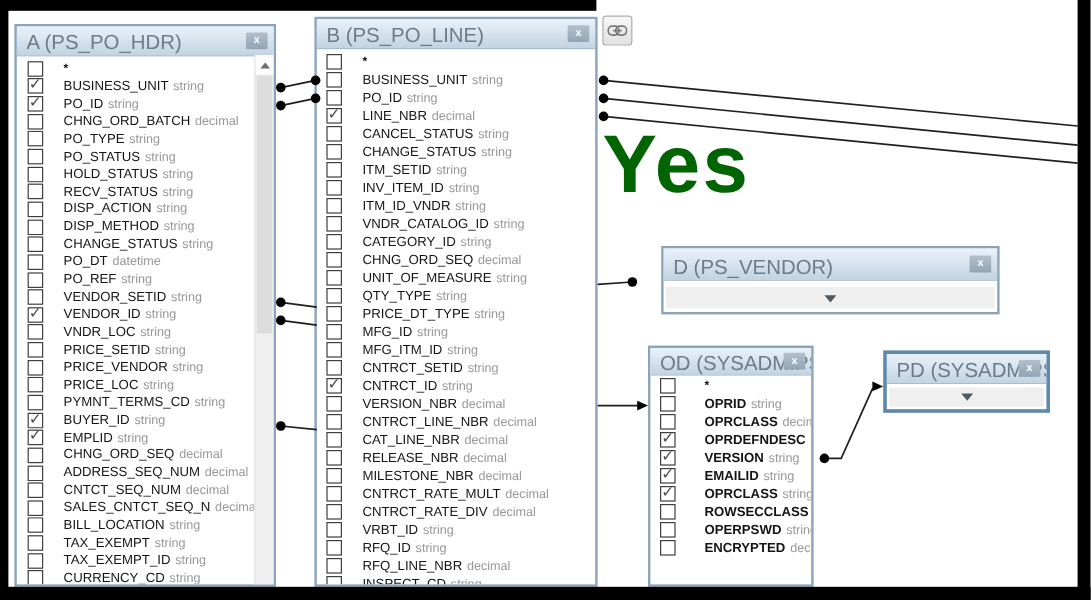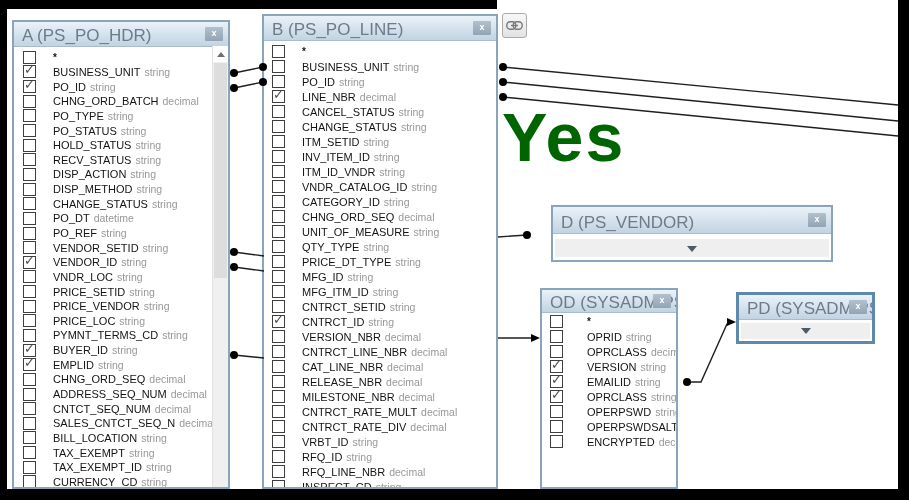--- a/index.html
+++ b/index.html
@@ -25,21 +25,21 @@
   .rows{position:absolute;left:0;right:0;overflow:hidden;}
   .col-row{display:flex;align-items:center;white-space:nowrap;overflow:hidden;}
   .rows-a .col-row{height:14.65px;}
   .rows-b .col-row{height:15px;}
   .rows-od .col-row{height:15px;}
   .cb{flex:0 0 auto;width:11px;height:11px;border:1px solid #3f3f3f;background:#fff;
       margin-left:8px;position:relative;}
   .rows-a .cb{margin-left:9px;}
   .cb.checked::after{content:"✓";position:absolute;left:0px;top:-4px;font-size:13px;color:#4c4c4c;}
   .cname{margin-left:17px;font-size:11px;color:#141414;}
-  .rows-od .cname{margin-left:24px;}
+  .rows-od .cname{margin-left:24px;font-weight:bold;}
   .ctype{margin-left:4px;font-size:10.5px;color:#989898;}
   .star .cname{font-size:10px;font-weight:bold;}
 
   
   #panel-a{left:12px;top:20px;width:218px;height:469px;}
   #panel-b{left:262px;top:14px;width:236px;height:475px;}
   #panel-d{left:532px;top:205px;width:282px;height:57px;margin-left:19px;}
   #panel-od{left:540px;top:288px;width:138px;height:201px;}
   #panel-pd{left:736px;top:292px;width:139px;height:52px;border:3px solid #5e88ac;}
   #panel-pd .titlebar{height:24px;}
@@ -470,41 +470,46 @@
           <span class="cname">OPRID</span>
           <span class="ctype">string</span>
         </div>
         <div class="col-row">
           <span class="cb"></span>
           <span class="cname">OPRCLASS</span>
           <span class="ctype">decimal</span>
         </div>
         <div class="col-row">
           <span class="cb checked"></span>
+          <span class="cname">OPRDEFNDESC</span>
+          <span class="ctype">string</span>
+        </div>
+        <div class="col-row">
+          <span class="cb checked"></span>
           <span class="cname">VERSION</span>
           <span class="ctype">string</span>
         </div>
         <div class="col-row">
           <span class="cb checked"></span>
           <span class="cname">EMAILID</span>
           <span class="ctype">string</span>
         </div>
         <div class="col-row">
           <span class="cb checked"></span>
           <span class="cname">OPRCLASS</span>
           <span class="ctype">string</span>
         </div>
         <div class="col-row">
           <span class="cb"></span>
+          <span class="cname">ROWSECCLASS</span>
+        </div>
+        <div class="col-row">
+          <span class="cb"></span>
           <span class="cname">OPERPSWD</span>
           <span class="ctype">string</span>
-        </div>
-        <div class="col-row">
-          <span class="cb"></span>
-          <span class="cname">OPERPSWDSALT</span>
         </div>
         <div class="col-row">
           <span class="cb"></span>
           <span class="cname">ENCRYPTED</span>
           <span class="ctype">decimal</span>
         </div>
       </div>
   </div>
 
   <div class="panel" id="panel-pd">

